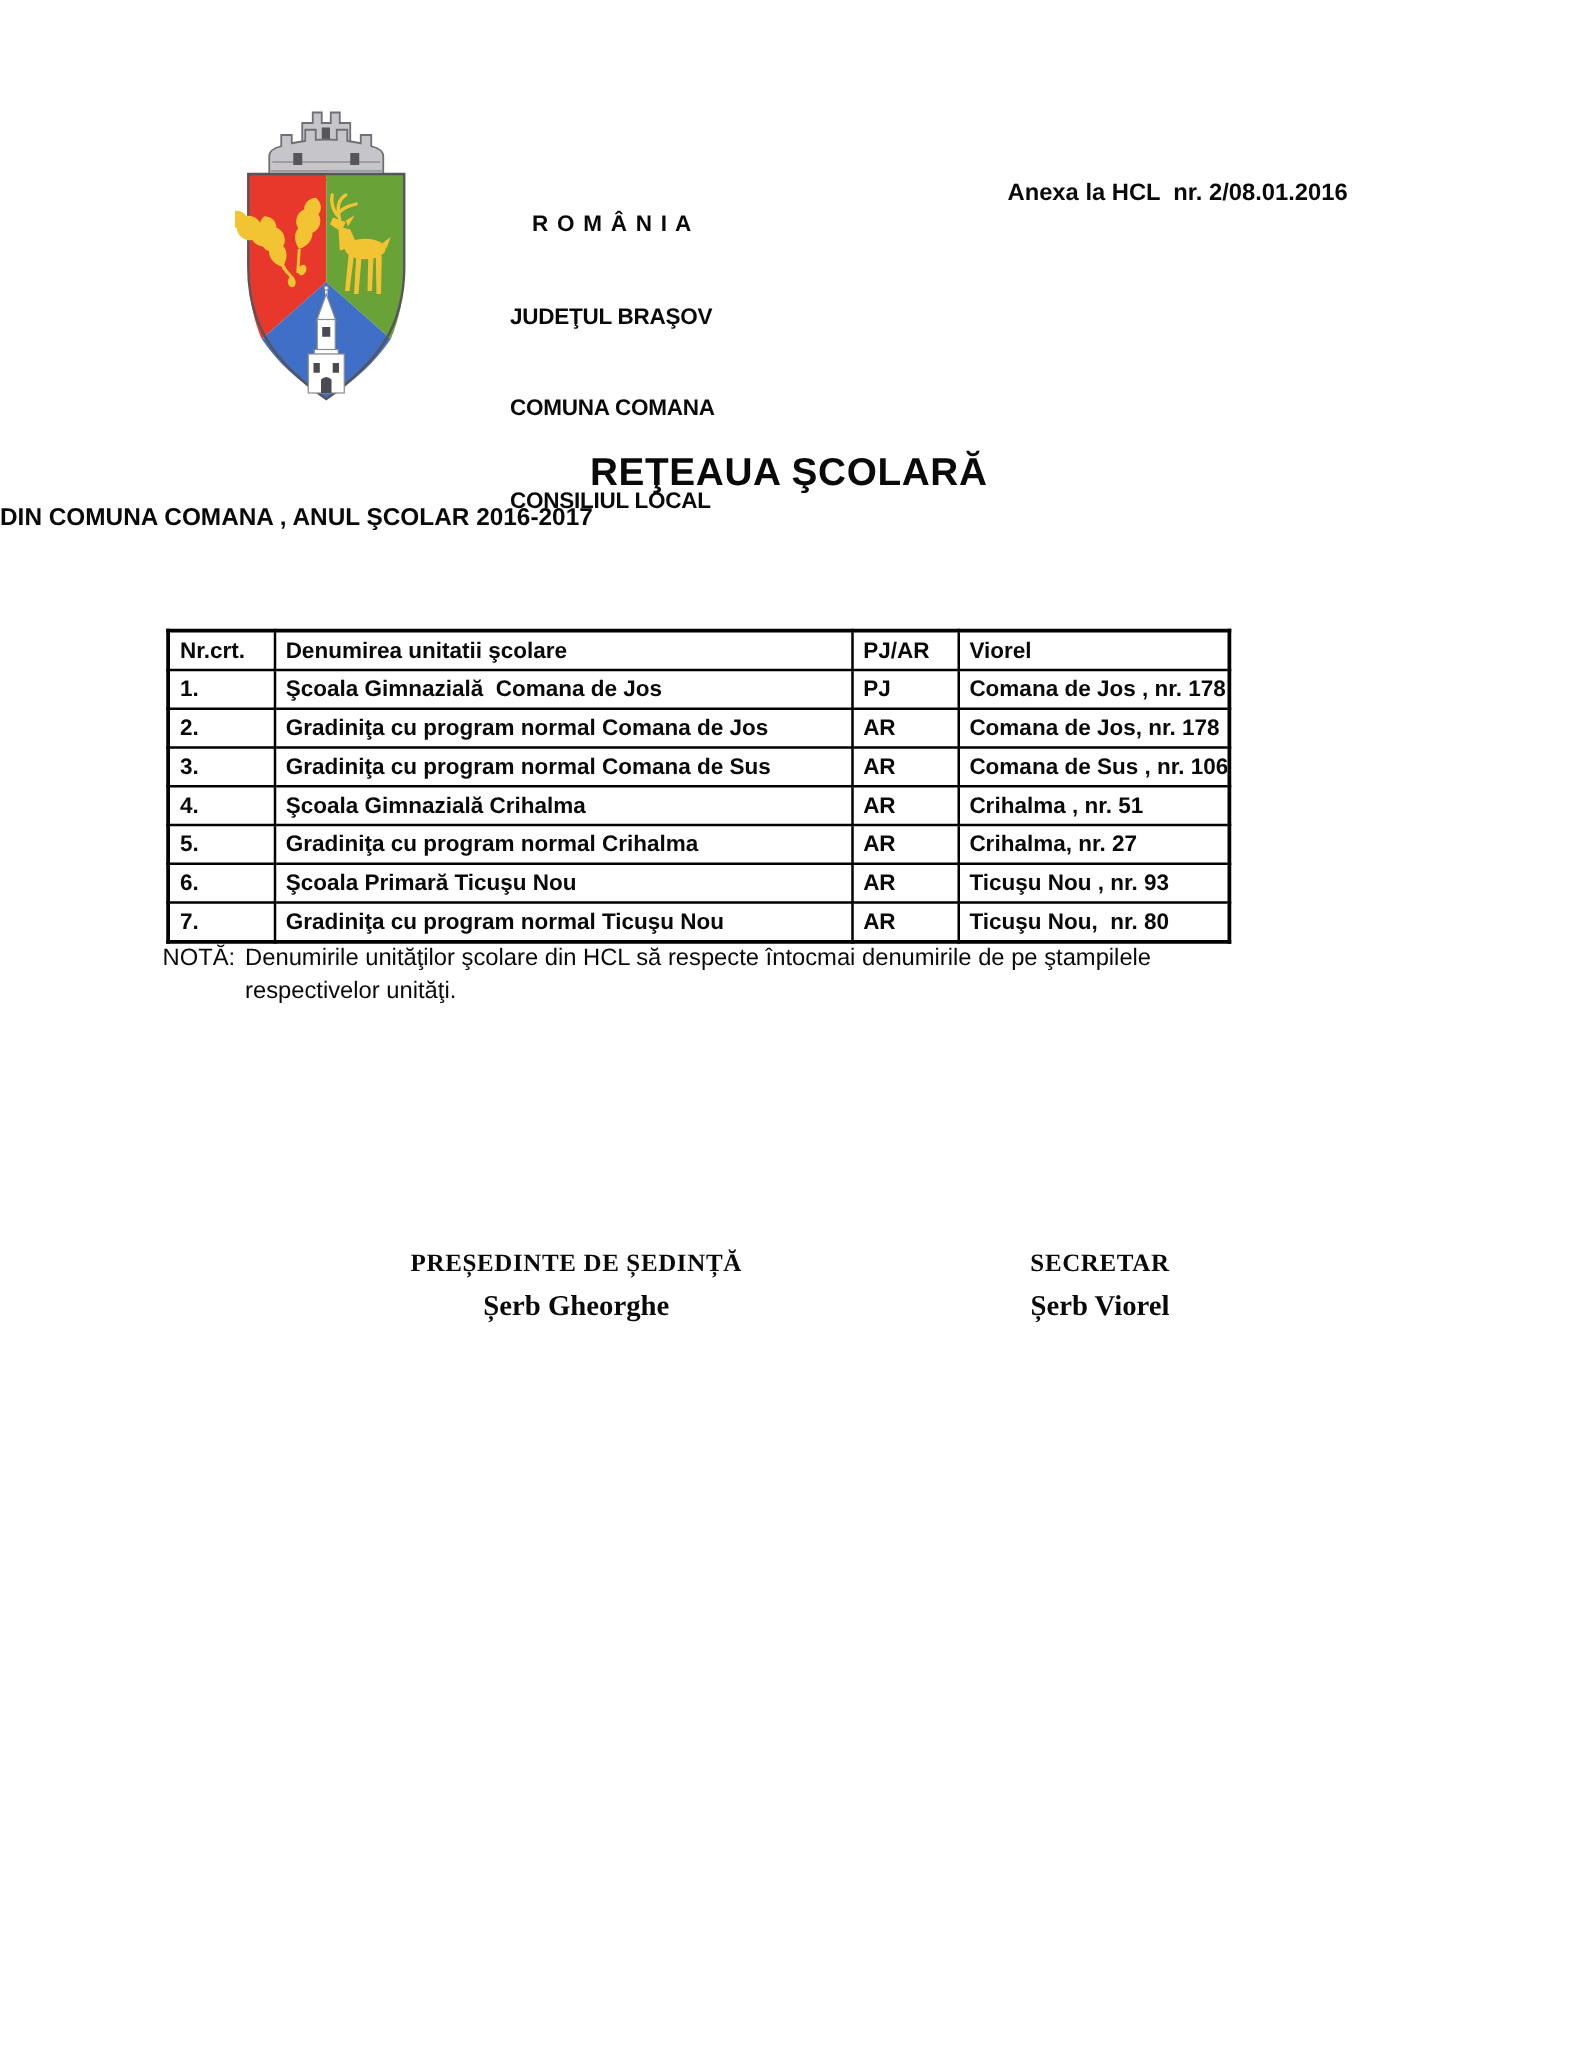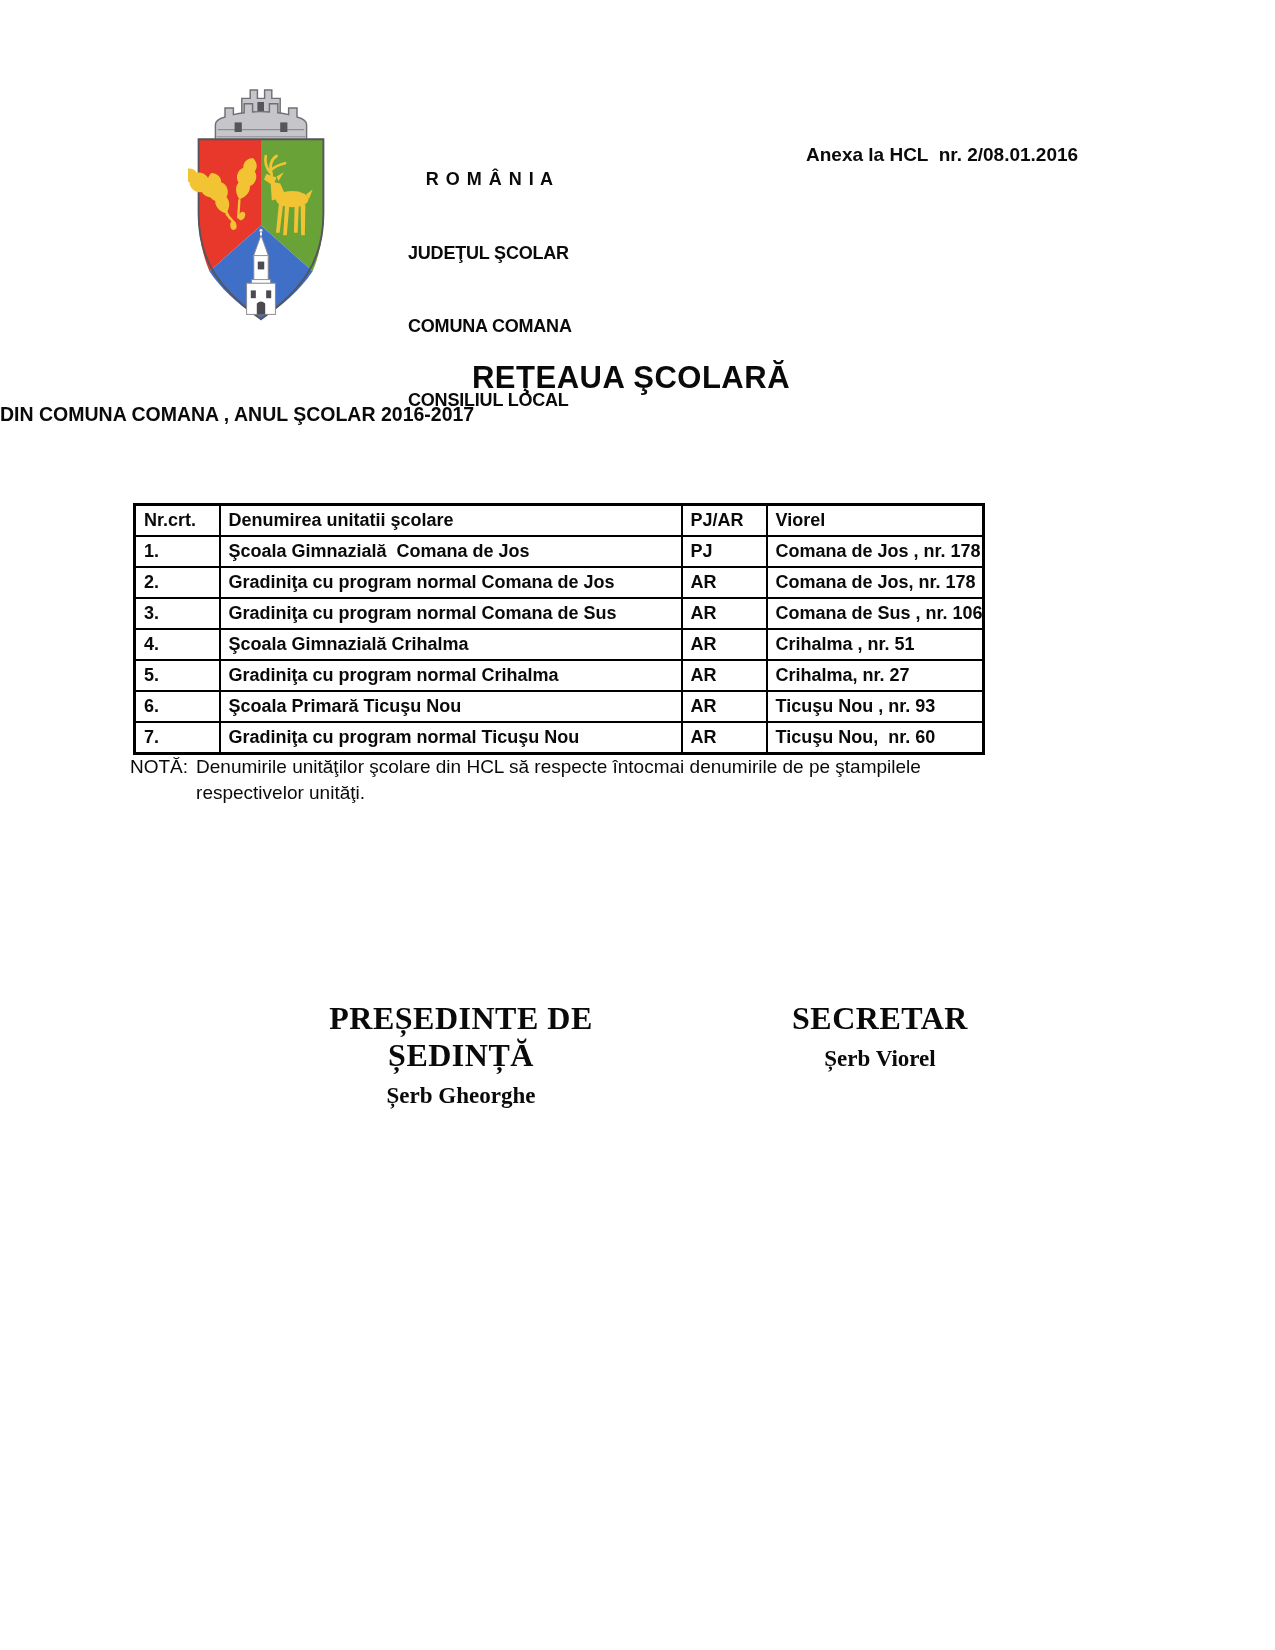--- a/index.html
+++ b/index.html
@@ -33,21 +33,21 @@
   .school-table{border:3px solid #000;}
   .col-nr{width:85px;}.col-name{width:462px;}.col-pj{width:85px;}.col-addr{width:217px;}
   
   .note{position:absolute;left:130px;top:754px;font-weight:normal;font-size:19px;line-height:26px;}
   .note-label{display:inline-block;vertical-align:top;margin-right:8px;}
   .note-text{display:inline-block;vertical-align:top;}
   
   .sig{position:absolute;top:1000px;text-align:center;font-family:"Liberation Serif",serif;font-weight:bold;}
   .sig-left{left:276px;width:370px;}
   .sig-right{left:766px;width:228px;}
-  .sig-title{font-size:32px;letter-spacing:0.5px;}
+  .sig-title{font-size:20px;letter-spacing:0.5px;}
   .sig-name{font-size:23px;margin-top:9px;}
 </style>
 </head>
 <body>
 
 <div class="page">
 
   <div class="coa">
     <svg viewBox="0 0 120 200" xmlns="http://www.w3.org/2000/svg">
 
@@ -105,21 +105,21 @@
         <rect x="57.3" y="148" width="5.4" height="6.5" fill="#4a4a50" stroke="none"></rect>
         <rect x="51.5" y="172" width="4.2" height="6.5" fill="#4a4a50" stroke="none"></rect>
         <rect x="64.3" y="172" width="4.2" height="6.5" fill="#4a4a50" stroke="none"></rect>
         <path d="M56.5,192 L56.5,183 Q60,179.5 63.5,183 L63.5,192 Z" fill="#4a4a50" stroke="none"></path>
       </g>
     </svg>
   </div>
 
   <div class="org">
     <div class="country">R O M Â N I A</div>
-    <div>JUDEŢUL ŞCOLAR</div>
+    <div>JUDEŢUL BRAŞOV</div>
     <div>COMUNA COMANA</div>
     <div>CONSILIUL LOCAL</div>
   </div>
 
   <div class="annex">Anexa la HCL  nr. 2/08.01.2016</div>
 
   <div class="title-main">REŢEAUA ŞCOLARĂ</div>
   <div class="title-sub">DIN COMUNA COMANA , ANUL ŞCOLAR 2016-2017</div>
 
   <table class="school-table">
@@ -169,21 +169,21 @@
       <tr>
         <td>6.</td>
         <td>Şcoala Primară Ticuşu Nou</td>
         <td>AR</td>
         <td>Ticuşu Nou , nr. 93</td>
       </tr>
       <tr>
         <td>7.</td>
         <td>Gradiniţa cu program normal Ticuşu Nou</td>
         <td>AR</td>
-        <td>Ticuşu Nou,  nr. 60</td>
+        <td>Ticuşu Nou,  nr. 80</td>
       </tr>
     </tbody>
   </table>
 
   <div class="note">
     <span class="note-label">NOTĂ:</span><span class="note-text"><span>Denumirile unităţilor şcolare din HCL să respecte întocmai denumirile de pe ştampilele</span><br><span>respectivelor unităţi.</span></span>
   </div>
 
   <div class="sig sig-left">
     <div class="sig-title">PREȘEDINTE DE ȘEDINȚĂ</div>

